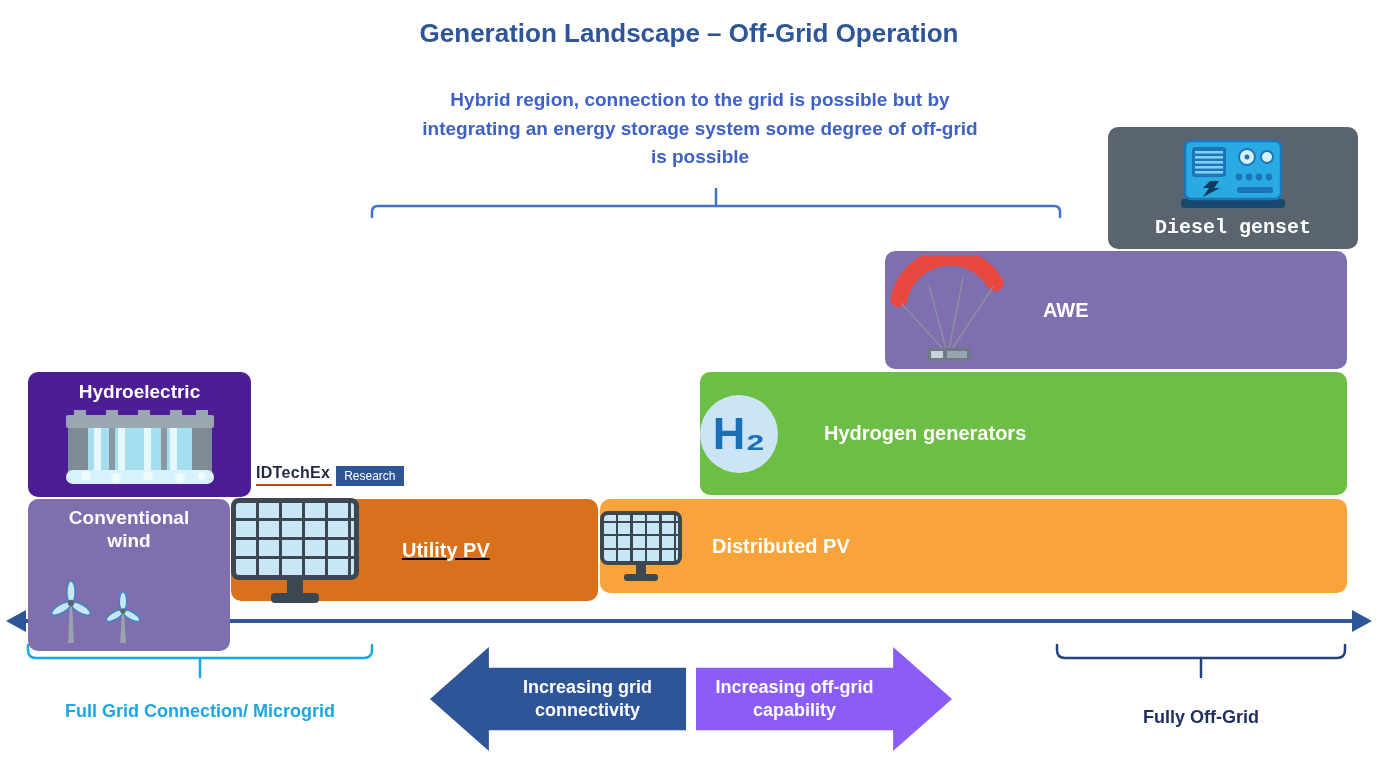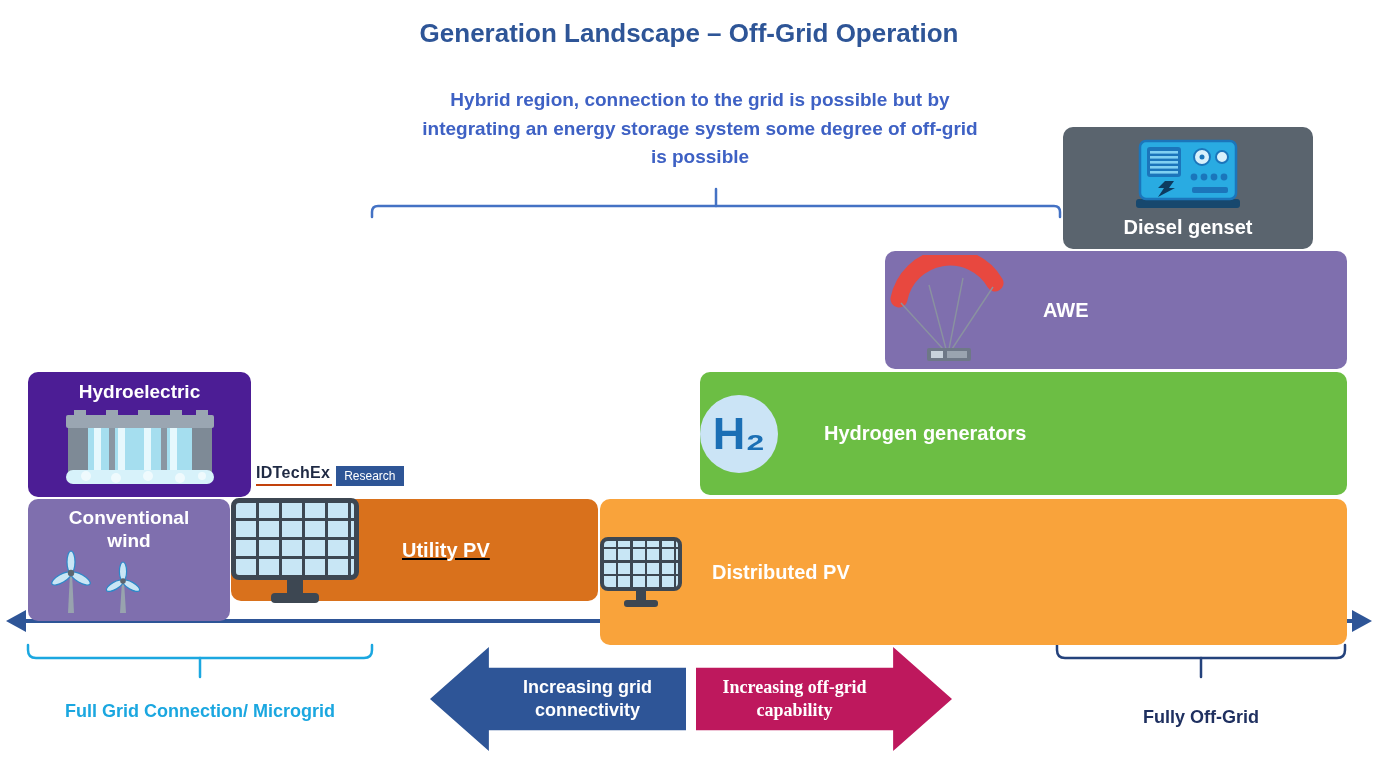--- a/index.html
+++ b/index.html
@@ -18,28 +18,28 @@
   .overlay{position:absolute;top:0;left:0;width:1378px;height:776px;pointer-events:none;}
 
   .box{
     position:absolute;border-radius:10px;box-sizing:border-box;
     display:flex;align-items:center;
   }
   .box-label{color:#fff;font-weight:bold;font-size:20px;}
 
   .box-hydro{left:28px;top:372px;width:223px;height:125px;flex-direction:column;justify-content:flex-start;}
   .hydro-label{font-size:19px;margin-top:9px;}
-  .box-wind{left:28px;top:499px;width:202px;height:122px;display:block;}
+  .box-wind{left:28px;top:499px;width:202px;height:152px;display:block;}
   .wind-label{font-size:19px;width:150px;margin:8px auto 0;text-align:center;line-height:1.2;}
   .wind-icon-wrap{position:absolute;left:6px;bottom:2px;}
   .box-utility{left:231px;top:499px;width:367px;height:102px;gap:43px;text-decoration:underline;}
-  .box-dist{left:600px;top:499px;width:747px;height:146px;gap:30px;}
+  .box-dist{left:600px;top:499px;width:747px;height:94px;gap:30px;}
   .box-h2{left:700px;top:372px;width:647px;height:123px;gap:46px;}
   .box-awe{left:885px;top:251px;width:462px;height:118px;gap:30px;}
-  .box-diesel{left:1063px;top:127px;width:250px;height:122px;flex-direction:column;justify-content:space-between;padding:10px 0 10px;}
+  .box-diesel{left:1108px;top:127px;width:250px;height:122px;flex-direction:column;justify-content:space-between;padding:10px 0 10px;font-family:Liberation Mono, monospace;}
 
   .h2-circle{
     width:78px;height:78px;border-radius:50%;background:#CBE4F6;
     display:flex;align-items:center;justify-content:center;
     font-weight:bold;font-size:45px;color:#1B6FB5;
   }
 
   
   .solar{display:flex;flex-direction:column;align-items:center;}
   .solar .panel{
@@ -232,20 +232,20 @@
   </div>
 
   <div class="logo">
     <span class="logo-main">IDTechEx</span>
     <span class="logo-tag">Research</span>
   </div>
 
   <div class="flow-arrow flow-left" style="background: rgb(46, 85, 151);">
     <div class="flow-text">Increasing grid connectivity</div>
   </div>
-  <div class="flow-arrow flow-right" style="background: #be185d; font-family: Liberation Serif, serif;">
+  <div class="flow-arrow flow-right" style="background: #8b5cf6;">
     <div class="flow-text">Increasing off-grid capability</div>
   </div>
 
   <div class="axis-label-left" style="color: rgb(27, 167, 224);">Full Grid Connection/ Microgrid</div>
   <div class="axis-label-right" style="color: rgb(31, 48, 96);">Fully Off-Grid</div>
 
 </div>
 
 </body></html>

